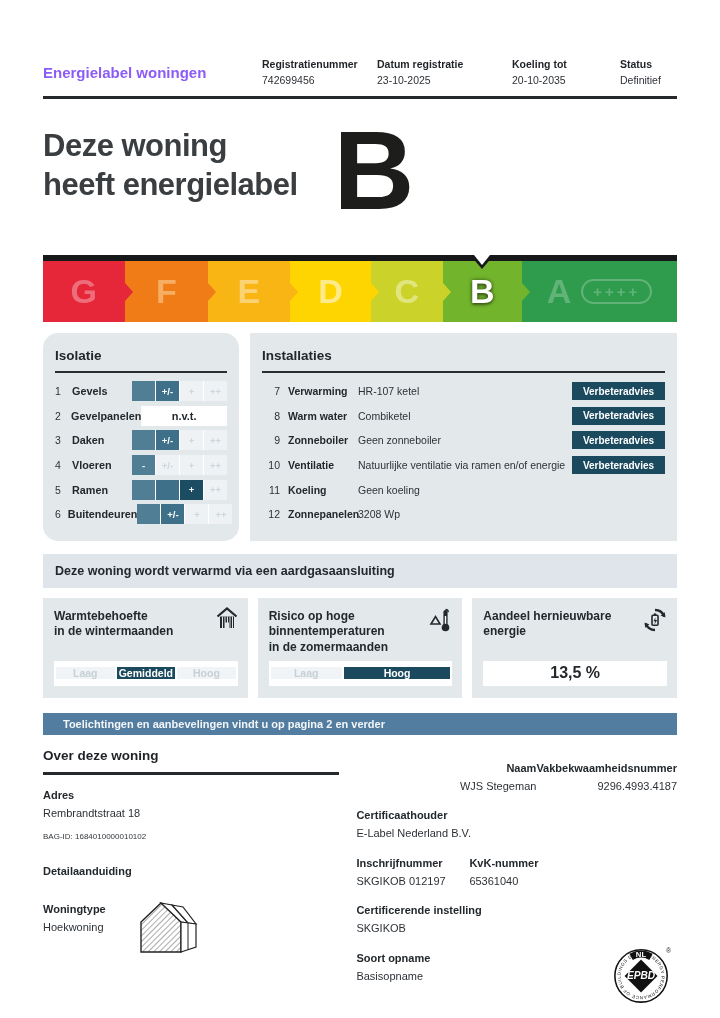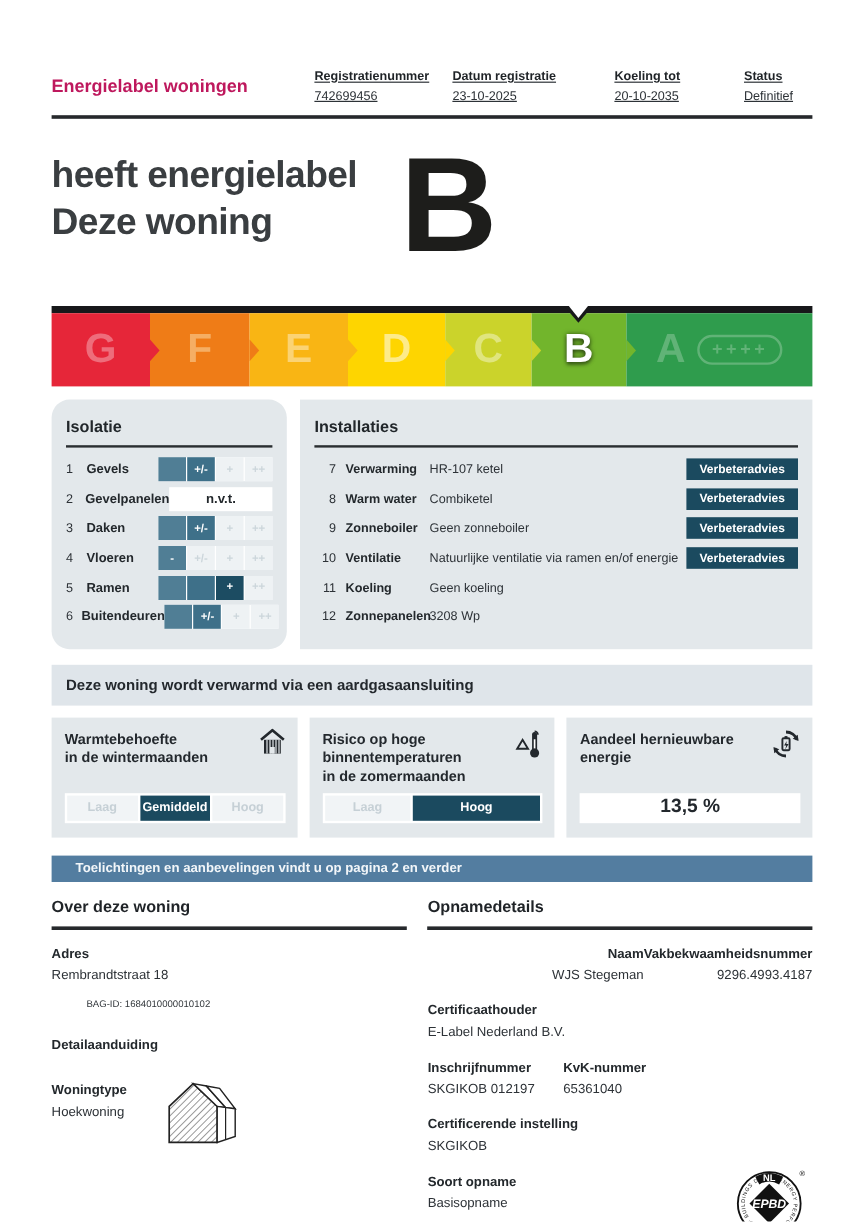--- a/index.html
+++ b/index.html
@@ -7,23 +7,23 @@
   body {
     width:720px; height:1018px; background:#ffffff;
     font-family:"Liberation Sans", sans-serif; color:#2d3237;
     position:relative; overflow:hidden;
   }
   .page { position:relative; width:720px; height:1018px; padding:0 43px; }
 
   
   .header { display:flex; align-items:flex-start; margin-top:58px;
             border-bottom:3px solid #26292c; padding-bottom:10px; }
-  .header-title { width:219px; font-size:15px; font-weight:bold; color:#be185d; margin-top:6px; }
+  .header-title { width:219px; font-size:15px; font-weight:bold; color:#8b5cf6; margin-top:6px; }
   .hfields { display:flex; flex:1; }
-  .hfield { width:115px;text-decoration:underline; }
+  .hfield { width:115px; }
   .hfield:nth-child(2){ width:135px; }
   .hfield:nth-child(3){ width:108px; }
   .hfield:nth-child(4){ width:auto; }
   .hlabel { font-size:10.5px; font-weight:bold; color:#1f2327; margin-bottom:4px; }
   .hvalue { font-size:10.5px; color:#2d3237; }
 
   
   .hero { margin-top:28px; display:flex; align-items:flex-start; height:96px; }
   .hero-text { font-size:31px; font-weight:bold; color:#3a3e41; line-height:1.25; letter-spacing:-0.5px; }
   .hero-letter { font-size:112px; font-weight:bold; color:#1d1d1b; line-height:0.82;
@@ -80,41 +80,41 @@
   
   .gas-bar { margin-top:13px; background:#dfe5ea; height:34px; display:flex; align-items:center;
              padding:0 12px; font-size:12.5px; font-weight:bold; color:#23282d; }
 
   
   .indicators { display:flex; gap:10px; margin-top:10px; }
   .ind-box { flex:1; background:#e3e8eb; height:100px; padding:11px 10px 12px 11px;
              position:relative; display:flex; flex-direction:column; }
   .ind-title { flex:1; font-size:12px; font-weight:bold; line-height:1.3; color:#23282d; padding-right:32px; }
   .ind-icon { position:absolute; top:9px; right:9px; }
-  .ind-strip { display:flex; gap:2px; background:#fff; height:25px; padding:2px; }
+  .ind-strip { display:flex; gap:2px; background:#fff; height:25px; padding:2px;align-items:center; }
   .opt { flex:1; display:flex; align-items:center; justify-content:center;
          background:#f1f4f6; color:#c6d0d6; font-size:10.5px; font-weight:bold; }
   .opt.sel { background:#1b4a5f; color:#ffffff; }
   .ind-value { width:100%; display:flex; align-items:center; justify-content:center;
                font-size:16px; font-weight:bold; color:#23282d; }
 
   
   .note-bar { margin-top:15px; background:#537da0; color:#f2f6f9; font-size:11px; font-weight:bold;
               padding:4px 20px; line-height:14px; }
 
   
   .cols { display:flex; gap:17px; margin-top:13px; }
   .col-left { width:297px; }
   .col-right { flex:1; }
   .col-h { font-size:13.5px; font-weight:bold; color:#1f2327; padding-bottom:9px;
            border-bottom:3px solid #26292c; }
   .fgroup { margin-top:14px; }
   .flabel { font-size:11px; font-weight:bold; color:#23282c; margin-bottom:4px; }
   .fvalue { font-size:11px; line-height:1.55; color:#2d3237; }
-  .bag { font-size:8px; color:#33383c; margin-top:10px;margin-left:29px; }
+  .bag { font-size:8px; color:#33383c; margin-top:10px; }
   .detail-section { display:flex; margin-top:24px; }
   .detail-section .flabel { width:172px; }
   .detail-rows { flex:1; }
   .detail-row { display:grid; grid-template-columns:92px auto; font-size:11px; line-height:1.85; }
   .detail-row .dl { font-weight:bold; color:#23282c; }
   .grid2 { display:grid; grid-template-columns:180px 1fr; margin-top:14px;text-align:right; }
   .grid3 { display:grid; grid-template-columns:113px 1fr; margin-top:15px; }
   .bottom-left { display:flex; margin-top:22px; align-items:flex-start; }
   .house-illustration { margin-left:32px; margin-top:-4px; }
   .bottom-right { display:flex; margin-top:15px; align-items:flex-start; }
@@ -142,22 +142,22 @@
         </div>
         <div class="hfield">
           <div class="hlabel">Status</div>
           <div class="hvalue">Definitief</div>
         </div>
       </div>
   </div>
 
   <div class="hero">
     <div class="hero-text">
+      <div>Deze woning</div>
       <div>heeft energielabel</div>
-      <div>Deze woning</div>
     </div>
     <div class="hero-letter">B</div>
   </div>
 
   <div class="scale">
     <div class="scale-topbar"></div>
     <div class="scale-row" id="scale-row">
         <div class="seg" style="background: rgb(230, 38, 57); flex-grow: 80; flex-basis: 0px;">
           <span class="chev" style="border-left-color: rgb(230, 38, 57);"></span>
           <span class="seg-letter" style="color: rgb(238, 109, 123);">G</span>
@@ -378,21 +378,20 @@
             <polygon points="23,4 34,6 50,24 43,23" fill="#fff" stroke="#222" stroke-width="1.2"></polygon>
             <polygon points="34,6 45,8 58,25 50,24" fill="#fff" stroke="#222" stroke-width="1.2"></polygon>
             <polygon points="43,23 58,25 58,48 43,53" fill="#fff" stroke="#222" stroke-width="1.2"></polygon>
             <line x1="50" y1="24" x2="50" y2="50.5" stroke="#222" stroke-width="1"></line>
           </svg>
         </div>
       </div>
     </div>
 
     <div class="col-right">
-      <div class="col-h">Opnamedetails</div>
 
       <div class="grid2">
         <div>
           <div class="flabel">Naam</div>
           <div class="fvalue">WJS Stegeman</div>
         </div>
         <div>
           <div class="flabel">Vakbekwaamheidsnummer</div>
           <div class="fvalue">9296.4993.4187</div>
         </div>

